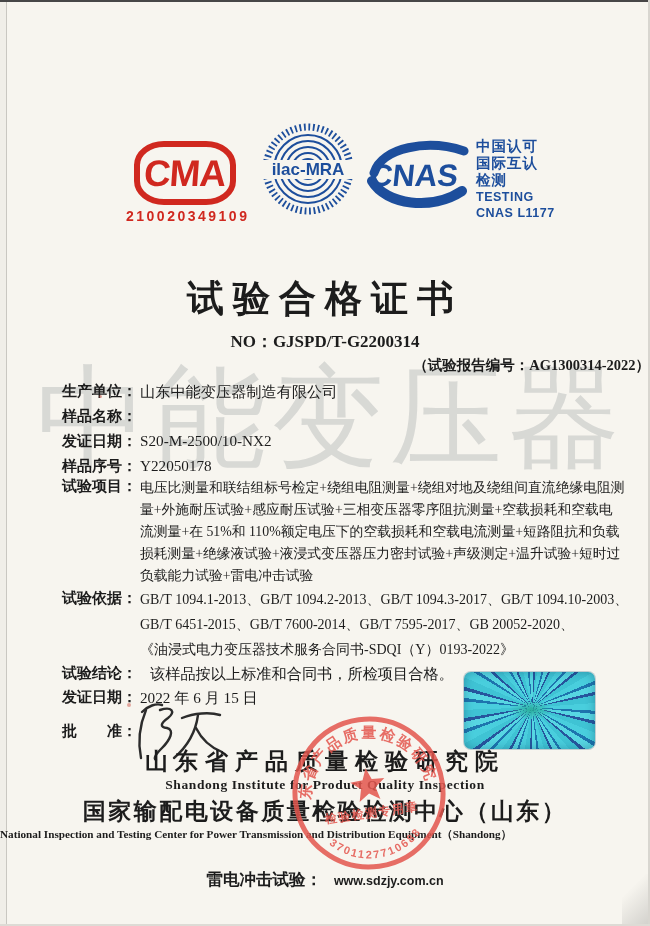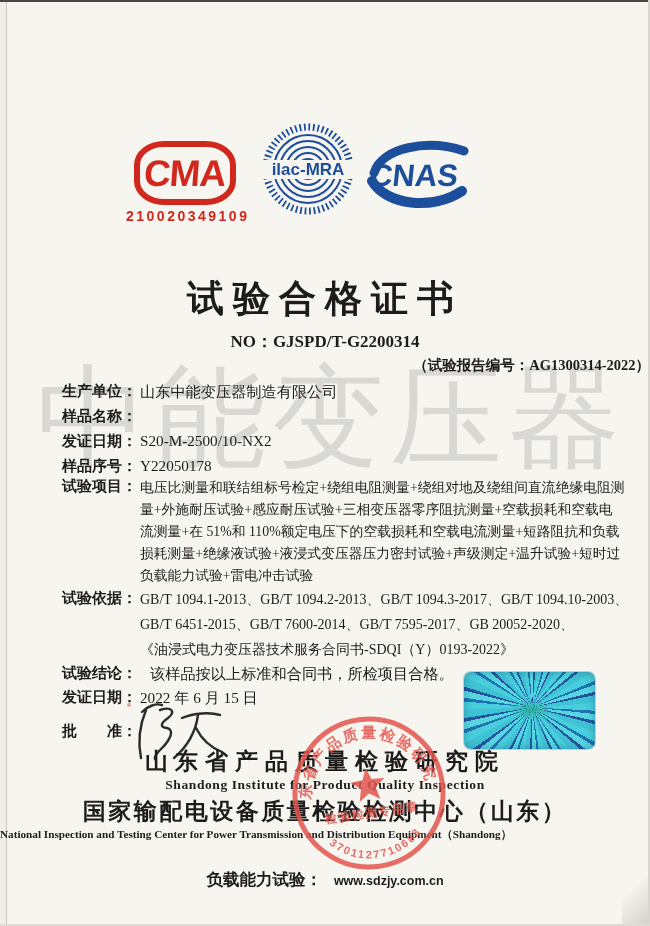--- a/index.html
+++ b/index.html
@@ -99,20 +99,27 @@
     <rect x="2" y="41" width="96" height="19" fill="#f7f5ef"></rect>
     <text x="50" y="56" text-anchor="middle" fill="#1d4e9c" font-size="17" font-weight="bold" font-family="Liberation Sans, DejaVu Sans, sans-serif">ilac-MRA</text>
   </svg>
 
   <svg class="abs cnas-svg" width="104" height="72" viewBox="0 0 104 72">
     <path d="M 8,34 C 16,8 62,0 98,12" fill="none" stroke="#1d4e9c" stroke-width="9" stroke-linecap="round"></path>
     <path d="M 6,42 C 20,66 66,72 96,52" fill="none" stroke="#1d4e9c" stroke-width="10" stroke-linecap="round"></path>
     <text x="52" y="47" text-anchor="middle" fill="#1d4e9c" font-size="31" font-weight="bold" font-family="Liberation Sans, DejaVu Sans, sans-serif" transform="skewX(-6)">CNAS</text>
   </svg>
 
+  <div class="abs accred">
+    <div class="cnl">中国认可</div>
+    <div class="cnl">国际互认</div>
+    <div class="cnl">检测</div>
+    <div class="enl">TESTING</div>
+    <div class="enl">CNAS L1177</div>
+  </div>
 
   <div class="abs title">试验合格证书</div>
   <div class="abs cert-no">NO：GJSPD/T-G2200314</div>
   <div class="abs report-no">（试验报告编号：AG1300314-2022）</div>
 
   <div class="lbl" style="top:382px">生产单位：</div>
   <div class="val" style="top:382px">山东中能变压器制造有限公司</div>
 
   <div class="lbl" style="top:407px">样品名称：</div>
 
@@ -175,19 +182,19 @@
     <text fill="#e4564e" font-size="15" font-weight="bold" letter-spacing="2.5" font-family="Liberation Serif, DejaVu Serif, serif">
       <textPath href="#sealTopArc" startOffset="50%" text-anchor="middle">山东省产品质量检验研究院</textPath>
     </text>
     <text x="81" y="105" text-anchor="middle" fill="#e4564e" font-size="12" font-weight="bold" letter-spacing="1.5" font-family="Liberation Serif, DejaVu Serif, serif">检验检测专用章</text>
     <text fill="#e4564e" font-size="11" font-weight="bold" letter-spacing="2" font-family="Liberation Sans, DejaVu Sans, sans-serif">
       <textPath href="#sealBottomArc" startOffset="50%" text-anchor="middle">3701127710688</textPath>
     </text>
   </svg>
 
   <div class="abs footer">
-    <span class="f-lbl">负载能力试验：</span><span class="f-url">www.sdzjy.com.cn</span>
+    <span class="f-lbl">雷电冲击试验：</span><span class="f-url">www.sdzjy.com.cn</span>
   </div>
 
   <div class="speck" style="left:127px;top:703px;width:4px;height:4px"></div>
   <div class="speck" style="left:99px;top:395px;width:3px;height:3px"></div>
 
 </div>
 
 </body></html>

